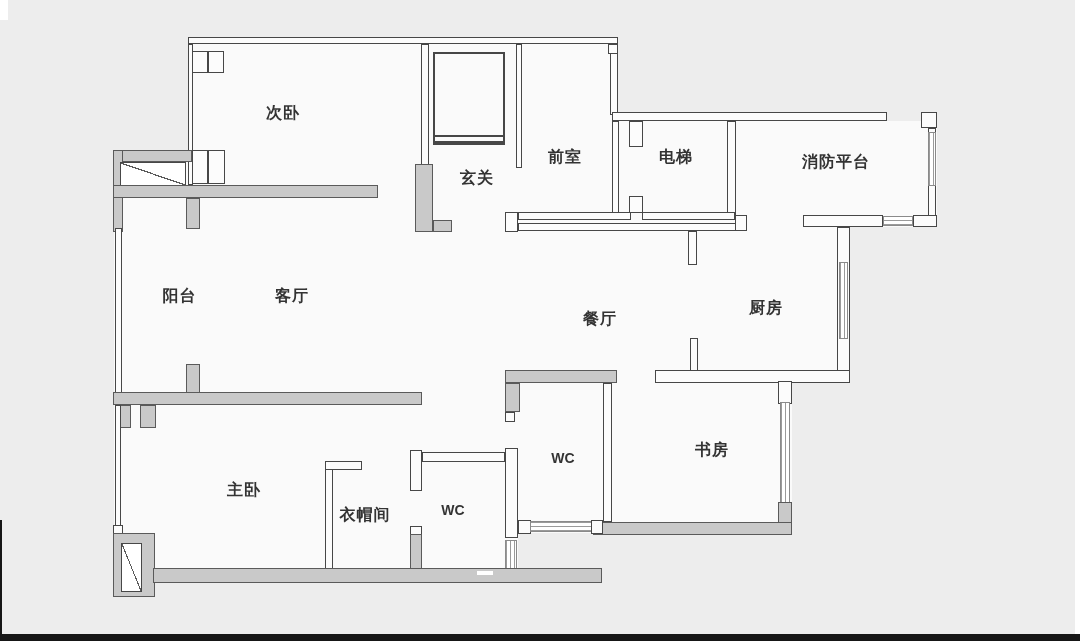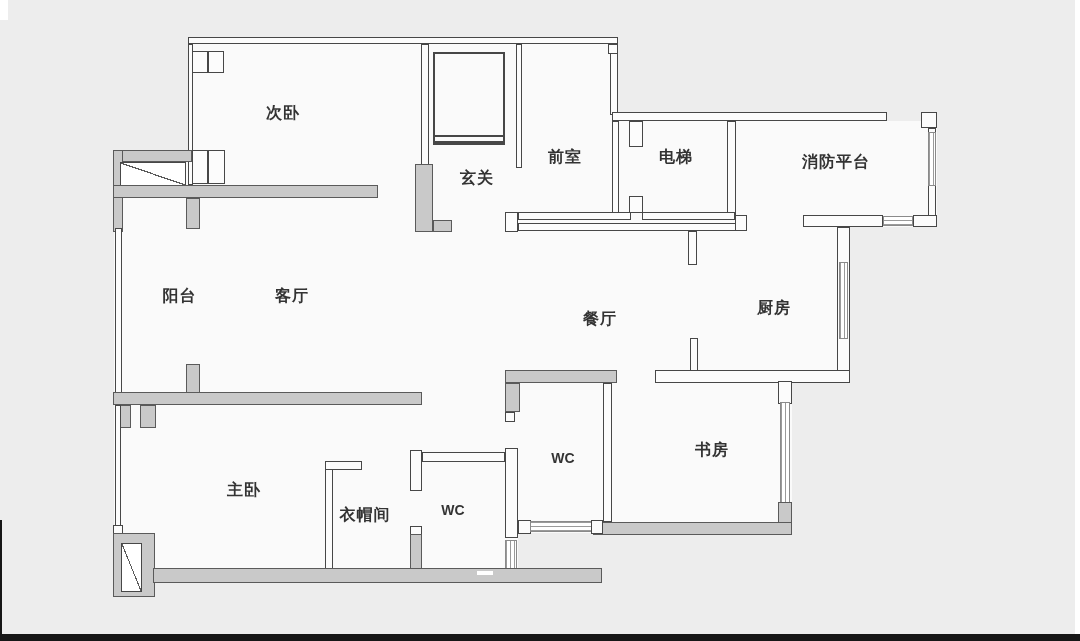--- a/index.html
+++ b/index.html
@@ -128,20 +128,20 @@
   <div class="abs edge-black" style="left:0;top:634px;width:1080px;height:7px;"></div>
 
   <div class="lbl" style="left:283px;top:113px;">次卧</div>
   <div class="lbl" style="left:477px;top:178px;">玄关</div>
   <div class="lbl" style="left:565px;top:157px;">前室</div>
   <div class="lbl" style="left:676px;top:157px;">电梯</div>
   <div class="lbl" style="left:836px;top:162px;">消防平台</div>
   <div class="lbl" style="left:163px;top:296px;padding-left:33px;">阳台</div>
   <div class="lbl" style="left:292px;top:296px;">客厅</div>
   <div class="lbl" style="left:600px;top:319px;">餐厅</div>
-  <div class="lbl" style="left:766px;top:308px;margin-left:8px;">厨房</div>
+  <div class="lbl" style="left:766px;top:308px;">厨房</div>
   <div class="lbl" style="left:244px;top:490px;">主卧</div>
   <div class="lbl" style="left:365px;top:515px;">衣帽间</div>
   <div class="lbl lbl-sm" style="left:453px;top:510px;">WC</div>
   <div class="lbl lbl-sm" style="left:563px;top:458px;">WC</div>
   <div class="lbl" style="left:712px;top:450px;">书房</div>
 
 </div>
 
 </body></html>

